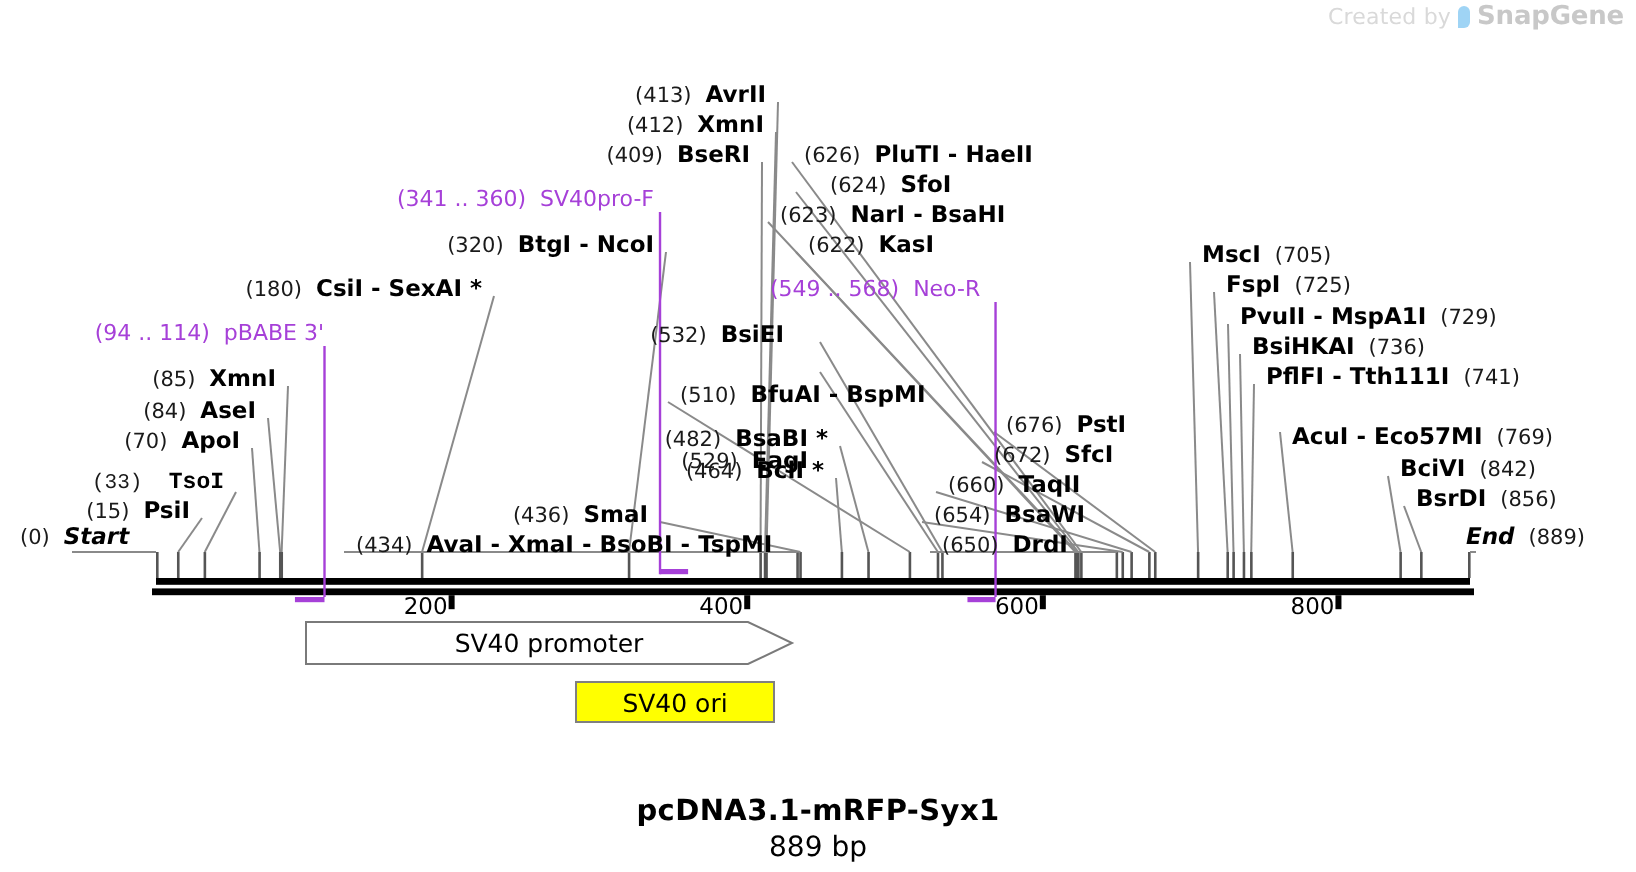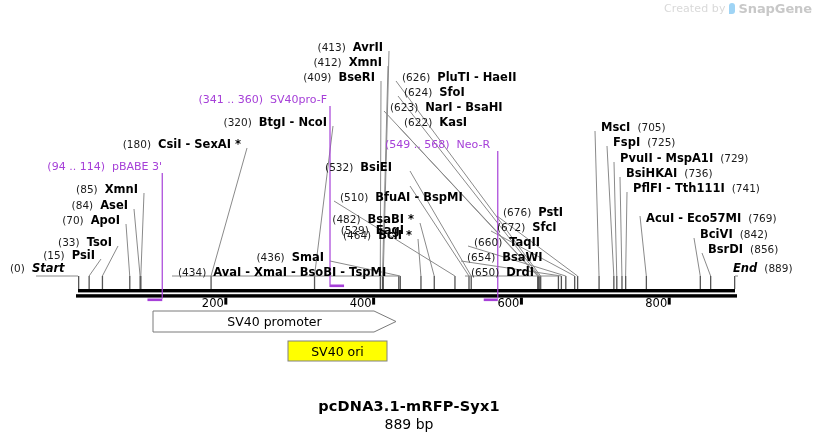--- a/index.html
+++ b/index.html
@@ -222,39 +222,39 @@
 </svg>
 
 <div class="watermark">
   <span class="wm-created">Created by</span>
   <span class="wm-logo"></span>
   <span class="wm-name">SnapGene</span>
 </div>
 
 <div id="label-layer">
     <div class="label right-anchor" style="left: 95px; top: 249px;"><span class="pos">(15)</span>&nbsp;&nbsp;<span class="enz">PsiI</span></div>
-    <div class="label right-anchor" style="left: 112px; top: 236px;"><span class="pos">(33)</span>&nbsp;&nbsp;<span class="enz">TsoI</span></div>
+    <div class="label right-anchor" style="left: 112px; top: 236px; font-family: Liberation Mono, monospace;"><span class="pos">(33)</span>&nbsp;&nbsp;<span class="enz">TsoI</span></div>
     <div class="label right-anchor" style="left: 120px; top: 214px;"><span class="pos">(70)</span>&nbsp;&nbsp;<span class="enz">ApoI</span></div>
     <div class="label right-anchor" style="left: 128px; top: 199px;"><span class="pos">(84)</span>&nbsp;&nbsp;<span class="enz">AseI</span></div>
     <div class="label right-anchor" style="left: 138px; top: 183px;"><span class="pos">(85)</span>&nbsp;&nbsp;<span class="enz">XmnI</span></div>
     <div class="label right-anchor" style="left: 241px; top: 138px;"><span class="pos">(180)</span>&nbsp;&nbsp;<span class="enz">CsiI</span><span class="enz-sep"> - </span><span class="enz">SexAI *</span></div>
     <div class="label right-anchor" style="left: 327px; top: 116px;"><span class="pos">(320)</span>&nbsp;&nbsp;<span class="enz">BtgI</span><span class="enz-sep"> - </span><span class="enz">NcoI</span></div>
     <div class="label right-anchor" style="left: 375px; top: 71px;"><span class="pos">(409)</span>&nbsp;&nbsp;<span class="enz">BseRI</span></div>
     <div class="label right-anchor" style="left: 382px; top: 56px;"><span class="pos">(412)</span>&nbsp;&nbsp;<span class="enz">XmnI</span></div>
     <div class="label right-anchor" style="left: 383px; top: 41px;"><span class="pos">(413)</span>&nbsp;&nbsp;<span class="enz">AvrII</span></div>
     <div class="label" style="left: 178px; top: 266px;"><span class="pos">(434)</span>&nbsp;&nbsp;<span class="enz">AvaI</span><span class="enz-sep"> - </span><span class="enz">XmaI</span><span class="enz-sep"> - </span><span class="enz">BsoBI</span><span class="enz-sep"> - </span><span class="enz">TspMI</span></div>
     <div class="label right-anchor" style="left: 324px; top: 251px;"><span class="pos">(436)</span>&nbsp;&nbsp;<span class="enz">SmaI</span></div>
     <div class="label right-anchor" style="left: 412px; top: 229px;"><span class="pos">(464)</span>&nbsp;&nbsp;<span class="enz">BclI *</span></div>
     <div class="label right-anchor" style="left: 414px; top: 213px;"><span class="pos">(482)</span>&nbsp;&nbsp;<span class="enz">BsaBI *</span></div>
     <div class="label" style="left: 340px; top: 191px;"><span class="pos">(510)</span>&nbsp;&nbsp;<span class="enz">BfuAI</span><span class="enz-sep"> - </span><span class="enz">BspMI</span></div>
     <div class="label right-anchor" style="left: 404px; top: 176px; margin-top: 48px;"><span class="pos">(529)</span>&nbsp;&nbsp;<span class="enz">EagI</span></div>
     <div class="label right-anchor" style="left: 392px; top: 161px; text-align: center;"><span class="pos">(532)</span>&nbsp;&nbsp;<span class="enz">BsiEI</span></div>
     <div class="label" style="left: 404px; top: 116px;"><span class="pos">(622)</span>&nbsp;&nbsp;<span class="enz">KasI</span></div>
     <div class="label" style="left: 390px; top: 101px;"><span class="pos">(623)</span>&nbsp;&nbsp;<span class="enz">NarI</span><span class="enz-sep"> - </span><span class="enz">BsaHI</span></div>
-    <div class="label" style="left: 404px; top: 86px;"><span class="pos">(624)</span>&nbsp;&nbsp;<span class="enz">SfoI</span></div>
+    <div class="label" style="left: 415px; top: 86px;"><span class="pos">(624)</span>&nbsp;&nbsp;<span class="enz">SfoI</span></div>
     <div class="label" style="left: 402px; top: 71px;"><span class="pos">(626)</span>&nbsp;&nbsp;<span class="enz">PluTI</span><span class="enz-sep"> - </span><span class="enz">HaeII</span></div>
     <div class="label" style="left: 471px; top: 266px;"><span class="pos">(650)</span>&nbsp;&nbsp;<span class="enz">DrdI</span></div>
     <div class="label" style="left: 467px; top: 251px;"><span class="pos">(654)</span>&nbsp;&nbsp;<span class="enz">BsaWI</span></div>
     <div class="label" style="left: 474px; top: 236px;"><span class="pos">(660)</span>&nbsp;&nbsp;<span class="enz">TaqII</span></div>
     <div class="label" style="left: 497px; top: 221px;"><span class="pos">(672)</span>&nbsp;&nbsp;<span class="enz">SfcI</span></div>
     <div class="label" style="left: 503px; top: 206px;"><span class="pos">(676)</span>&nbsp;&nbsp;<span class="enz">PstI</span></div>
     <div class="label" style="left: 601px; top: 121px;"><span class="enz">MscI</span>&nbsp;&nbsp;<span class="pos">(705)</span></div>
     <div class="label" style="left: 613px; top: 136px;"><span class="enz">FspI</span>&nbsp;&nbsp;<span class="pos">(725)</span></div>
     <div class="label" style="left: 620px; top: 152px;"><span class="enz">PvuII</span><span class="enz-sep"> - </span><span class="enz">MspA1I</span>&nbsp;&nbsp;<span class="pos">(729)</span></div>
     <div class="label" style="left: 626px; top: 167px;"><span class="enz">BsiHKAI</span>&nbsp;&nbsp;<span class="pos">(736)</span></div>

